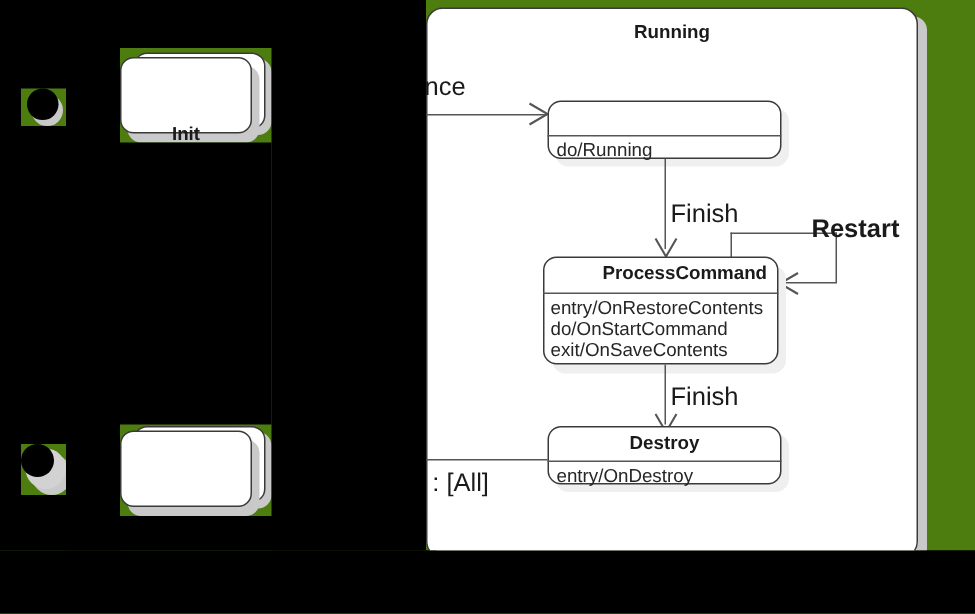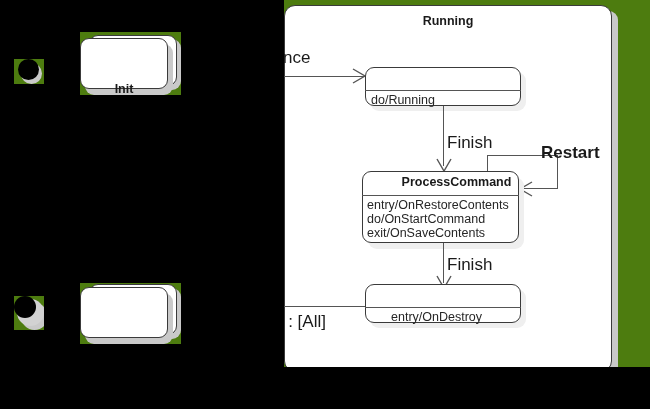--- a/index.html
+++ b/index.html
@@ -75,21 +75,22 @@
     <polyline points="1,1 8,13 15,1" fill="none" stroke="#555" stroke-width="1.4"></polyline>
   </svg>
   <div class="label edgelbl" style="left:447px;top:255px;">Finish</div>
 
   <div class="hline" style="left:255px;top:306px;width:110px;"></div>
   <div class="label edgelbl" style="left:274px;top:312px;">e :  [All]</div>
 
   <div class="softshadow" style="left:370px;top:289px;width:156px;height:39px;"></div>
   <div class="rrect" style="left:365px;top:284px;width:156px;height:39px;"></div>
   <div class="sep" style="left:365px;top:307px;width:156px;"></div>
-  <div class="label cmp" style="left:371px;top:310px;margin-left:20px;">entry/OnDestroy</div>
+  <div class="label ttl" style="left:365px;top:288px;width:156px;">Destroy</div>
+  <div class="label cmp" style="left:371px;top:310px;">entry/OnDestroy</div>
 
   <div class="shadow" style="left:93px;top:39px;width:88px;height:51px;"></div>
   <div class="rrect" style="left:89px;top:35px;width:88px;height:51px;"></div>
   <div class="shadow" style="left:85px;top:44px;width:88px;height:51px;"></div>
   <div class="rrect" style="left:80px;top:38px;width:88px;height:51px;"></div>
   <div class="label ttl" style="left:80px;top:35px;width:88px;margin-top:47px;">Init</div>
 
   <div class="shadow" style="left:93px;top:288px;width:88px;height:51px;"></div>
   <div class="rrect" style="left:89px;top:284px;width:88px;height:51px;"></div>
   <div class="shadow" style="left:85px;top:293px;width:88px;height:51px;"></div>

